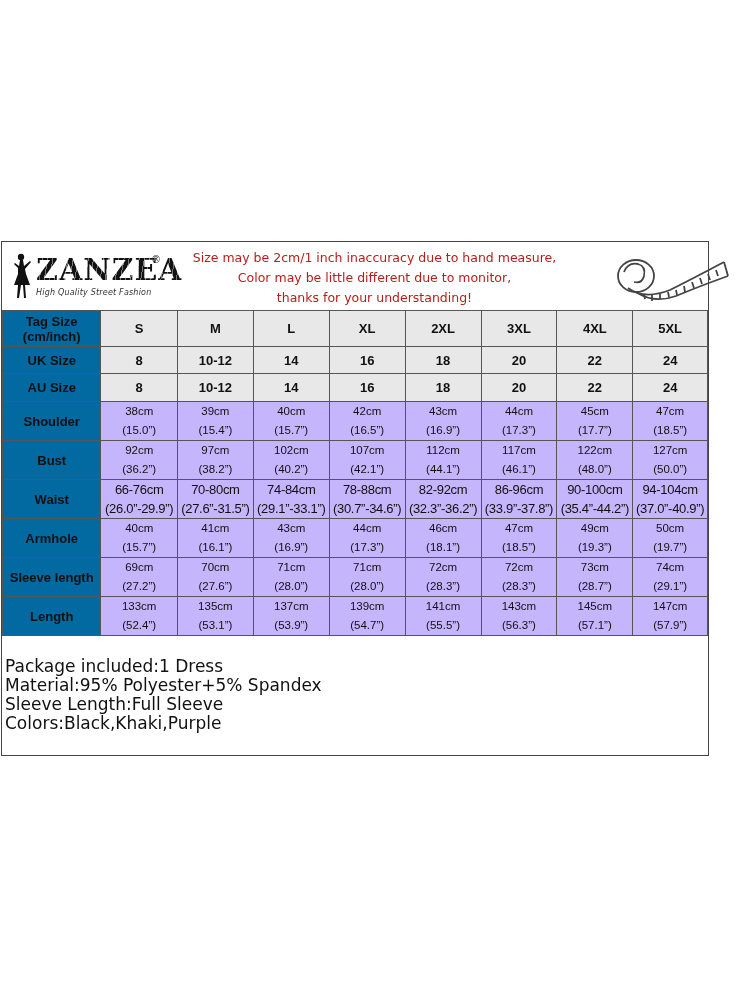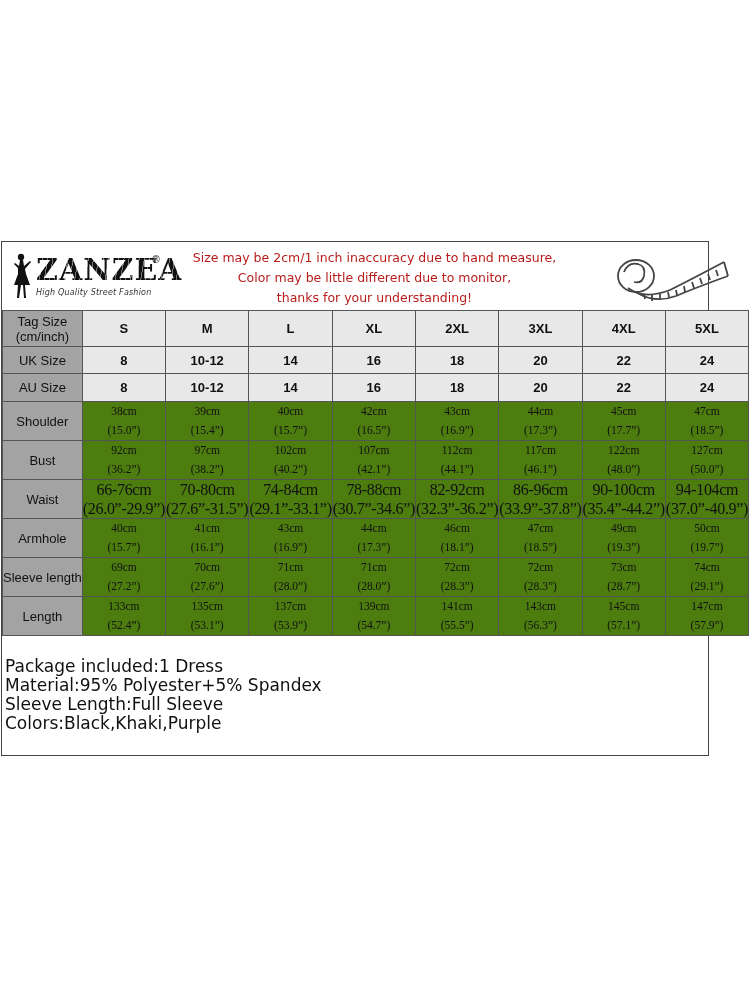--- a/index.html
+++ b/index.html
@@ -9,24 +9,24 @@
   .logo { position:absolute; left:6px; top:8px; width:150px; height:52px; }
   .logo-word { position:absolute; left:28px; top:4px; font-family:"DejaVu Serif", serif; font-size:30px; font-weight:bold; letter-spacing:1px; color:#222;
      background:repeating-linear-gradient(100deg,#111 0 2px,#777 2px 3px,#111 3px 5px); -webkit-background-clip:text; background-clip:text; -webkit-text-fill-color:transparent; line-height:32px; }
   .logo-reg { position:absolute; left:143px; top:4px; font-size:10px; color:#333; }
   .logo-tag { position:absolute; left:28px; top:38px; font-family:"DejaVu Sans", sans-serif; font-size:8px; color:#333; letter-spacing:0.2px; white-space:nowrap;font-style:italic; }
   .logo-figure { position:absolute; left:2px; top:2px; width:26px; height:48px; }
   .notice { position:absolute; left:170px; top:6px; width:405px; text-align:center; font-family:"DejaVu Sans", sans-serif; font-size:12.5px; line-height:20px; color:#b91c1c; }
   .tape { position:absolute; left:612px; top:8px; width:118px; height:56px; }
   table.grid { position:absolute; left:0; top:68px; border-collapse:collapse; table-layout:fixed; font-family:"Liberation Sans", sans-serif; }
   table.grid td { border:1.5px solid #555; text-align:center; vertical-align:middle; padding:0; overflow:hidden; white-space:nowrap; }
-  td.rowhead { background:#a3a3a3; font-weight:normal; font-size:13px; }
+  td.rowhead { background:#0369a1; font-weight:bold; font-size:13px; }
   td.size { background:#e8e8e8; font-weight:bold; font-size:13px; }
-  td.meas { background:#4d7c0f; font-family:Liberation Serif, serif; font-size:11.5px; line-height:19px; }
-  td.meas.wide { font-size:16px; letter-spacing:-0.3px; }
+  td.meas { background:#c4b5fd; font-family:Liberation Sans, sans-serif; font-size:11.5px; line-height:19px; }
+  td.meas.wide { font-size:13px; letter-spacing:-0.3px; }
   .info { position:absolute; left:3px; top:415px; font-family:"DejaVu Sans", sans-serif; font-size:17px; line-height:19px; color:#111; }
   .info div { white-space:nowrap; }
 </style>
 </head>
 <body>
 
 <div class="sheet">
   <div class="header">
     <div class="logo">
       <svg class="logo-figure" viewBox="0 0 26 48">

